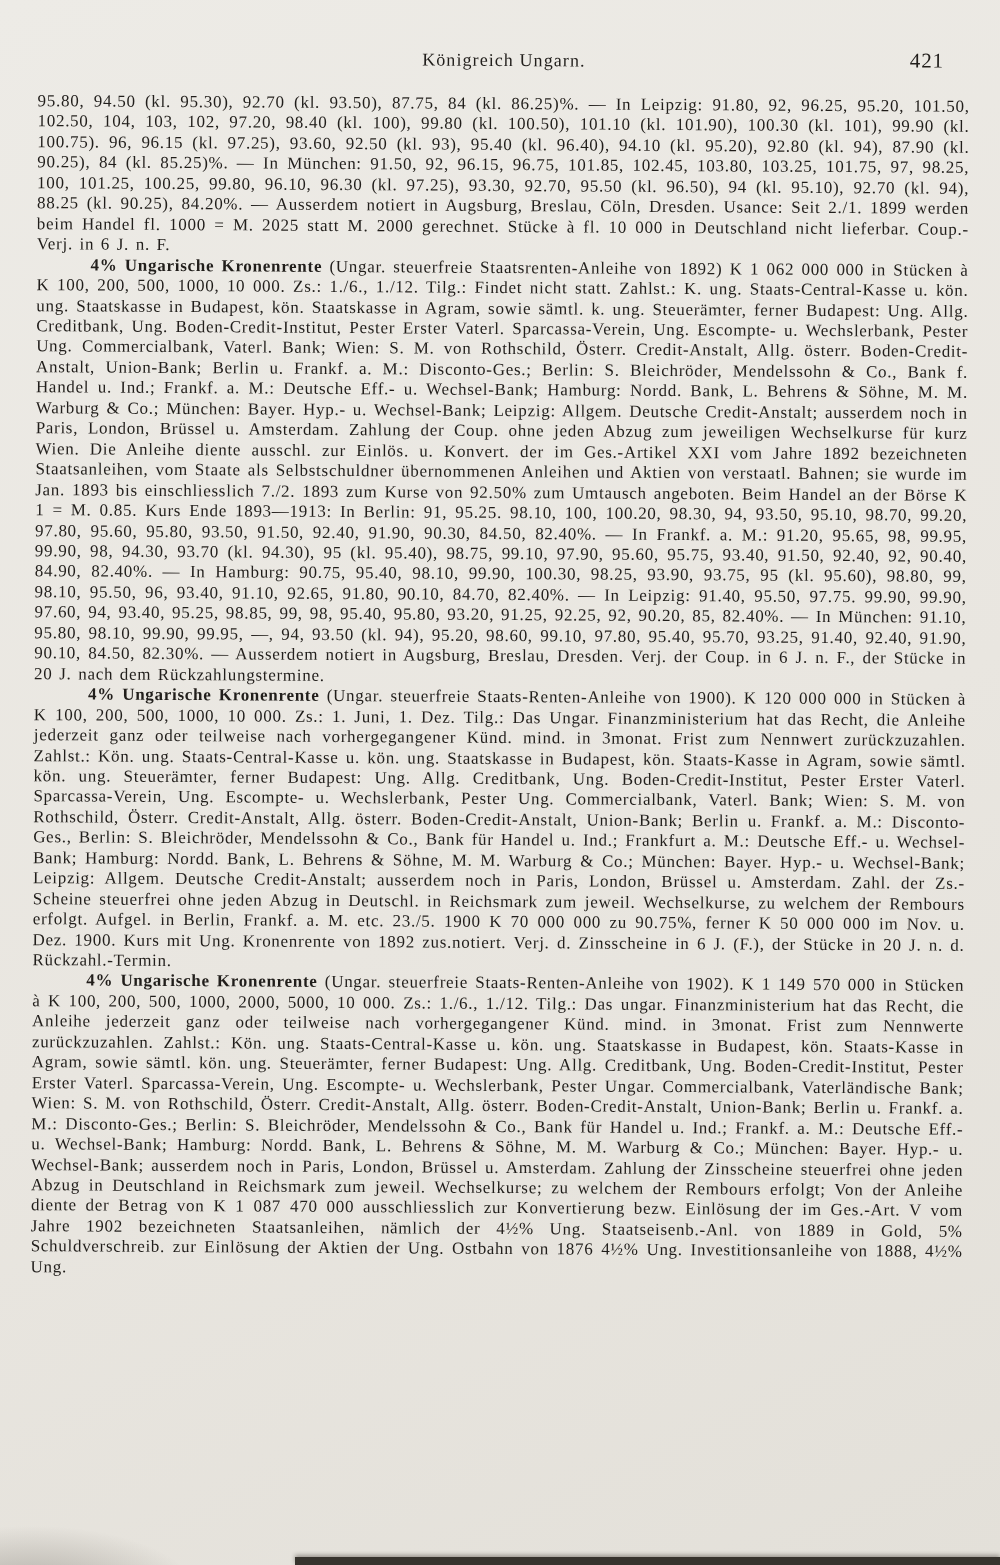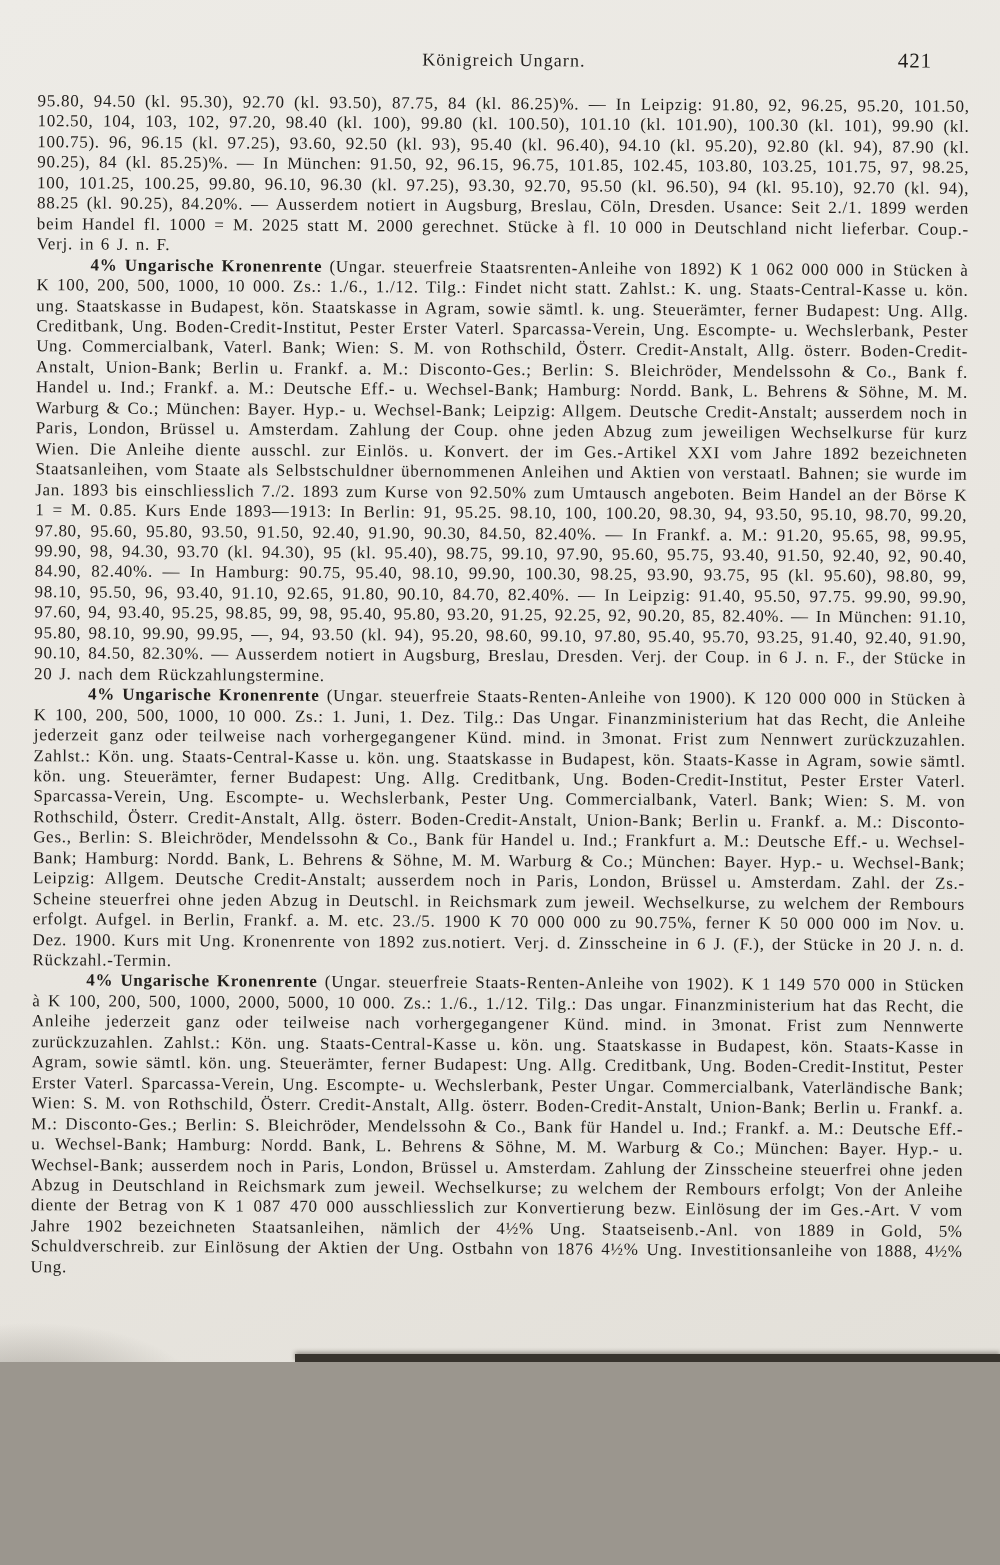--- a/index.html
+++ b/index.html
@@ -3,41 +3,41 @@
 <meta charset="utf-8">
 <style>
   html, body { margin: 0; padding: 0; }
   body {
     width: 1000px; height: 1565px;
     background: #9b968e;
     font-family: "Liberation Serif", "DejaVu Serif", serif;
   }
   .page {
     position: relative;
-    width: 1000px; height: 1362px;
+    width: 1000px; height: 1565px;
     overflow: hidden;
     background: linear-gradient(155deg, #edebe6 0%, #e9e6e0 55%, #e3e0d9 100%);
     color: #211e1b;
     font-family: Liberation Serif, serif;
   }
   .inner {
     position: absolute;
     left: 38px; right: 30px; top: 46px;
     transform: rotate(0.35deg);
     transform-origin: 50% 0;
   }
   .header { position: relative; height: 34px; margin-bottom: 14px; }
   .running-title {
     position: absolute; left: 0; right: 0; top: 4px;
     text-align: center;
     font-size: 18px;
     letter-spacing: 0.06em;
   }
   .page-number {
-    position: absolute; right: 38px; top: 0;
+    position: absolute; right: 26px; top: 0;
     font-size: 21px;
     letter-spacing: 0.04em;
   }
   .body-text {
     font-size: 17px;
     line-height: 20.45px;
     text-align: justify;
     letter-spacing: 0.042em;
     word-spacing: 0.10em;
   }

